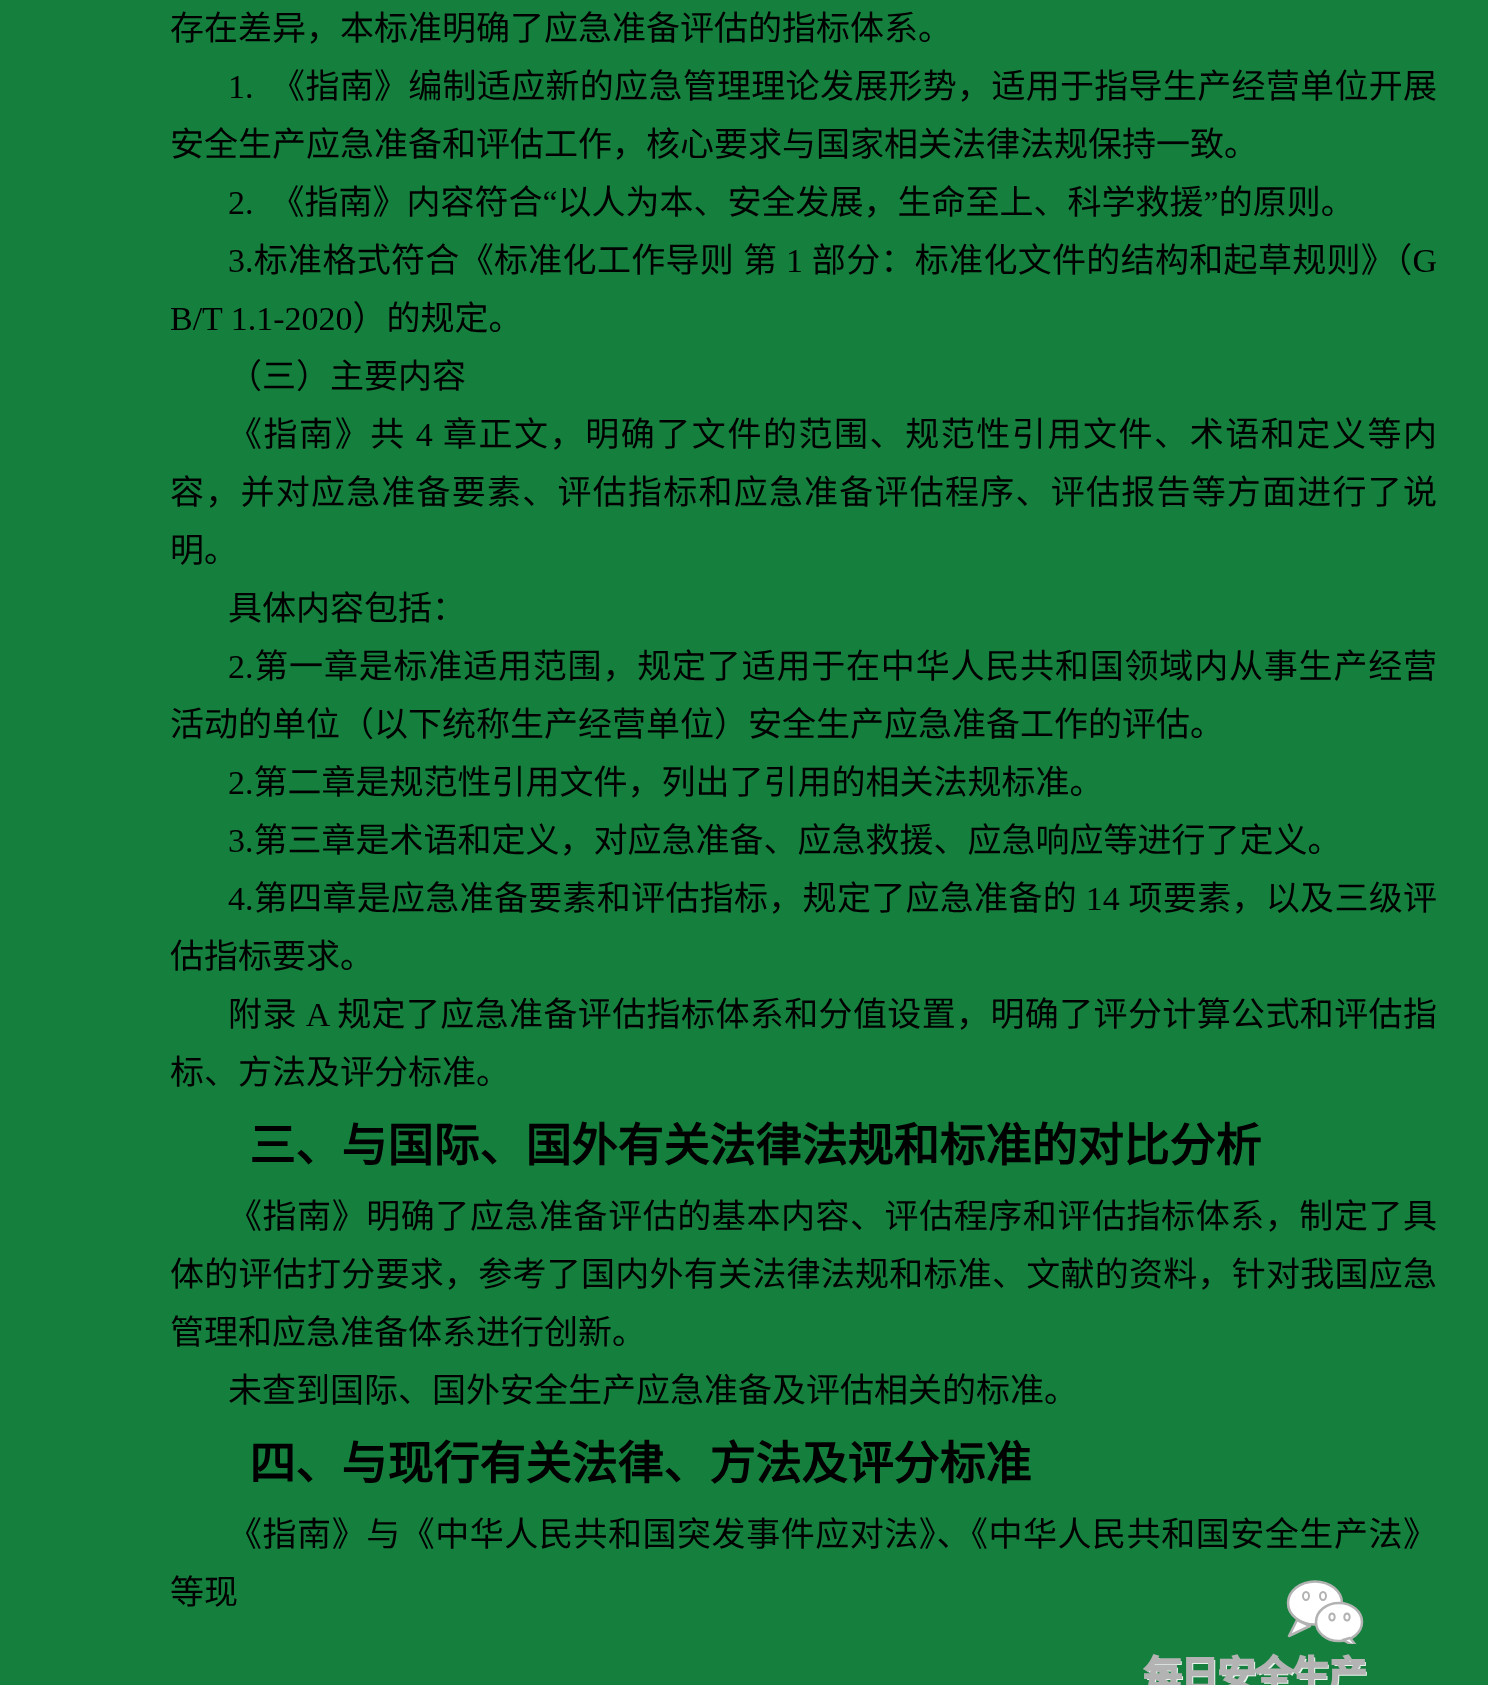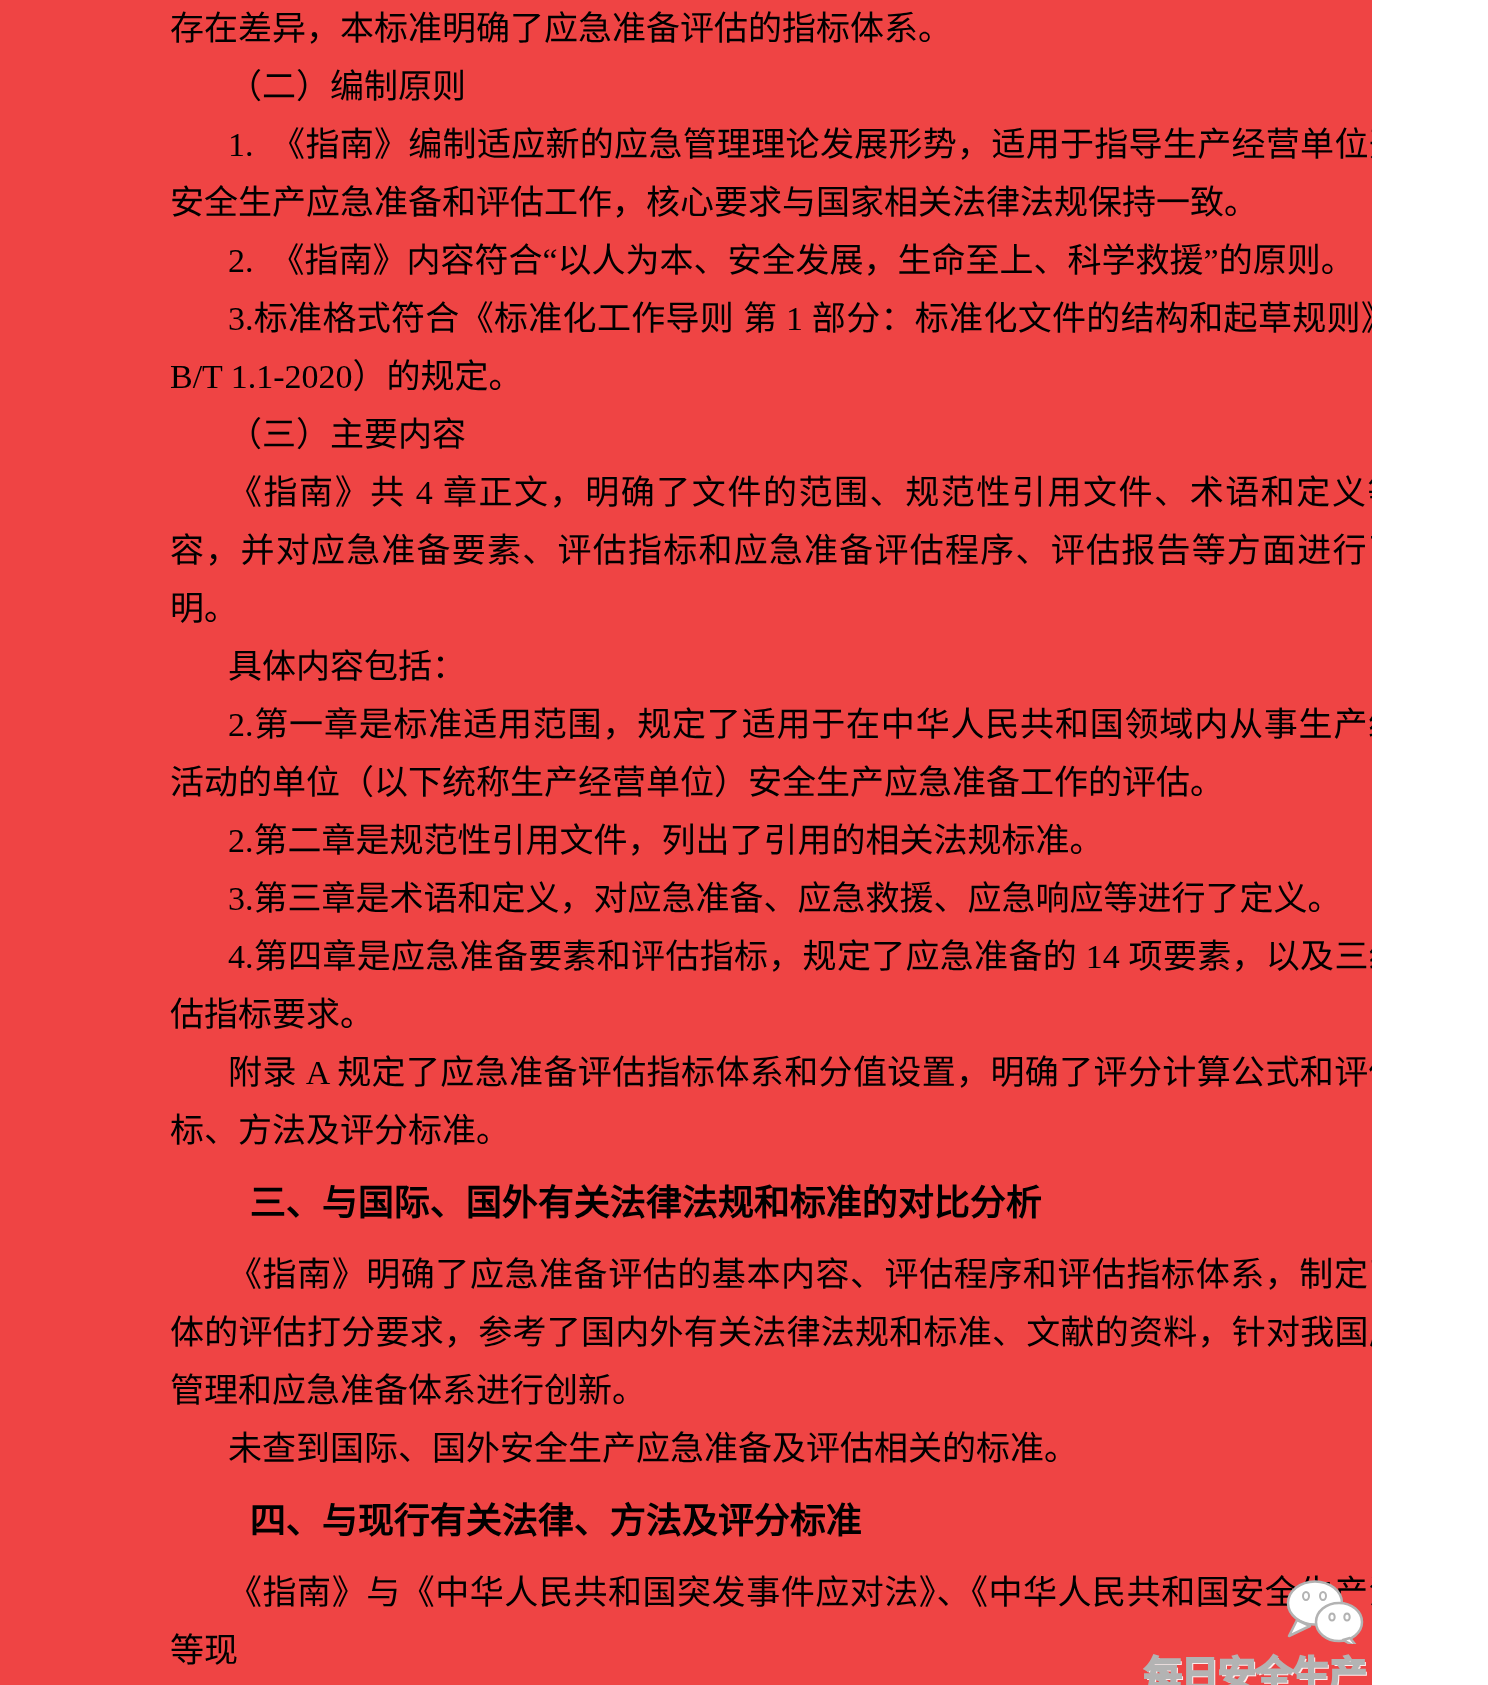--- a/index.html
+++ b/index.html
@@ -1,20 +1,20 @@
 <!DOCTYPE html>
 <html lang="zh-CN"><head>
 <meta charset="utf-8">
 <style>
   html,body{margin:0;padding:0;background:#ffffff;}
   .page{
     position:relative;
-    width:1372px;
+    width:1488px;
     height:1685px;
-    background:#ef4444;
+    background:#15803d;
     overflow:hidden;
     font-family:"Liberation Serif","DejaVu Serif",serif;
     color:#000000;
   }
   .doc{
     position:absolute;
     left:170px;
     top:0;
     width:1267px;
   }
@@ -23,21 +23,21 @@
     line-height:58px;
     margin:0;
     text-align:justify;
     text-justify:inter-ideograph;
     word-break:break-all;
   }
   .para.indent{ text-indent:58px; }
   .heading{
     font-family:"Liberation Sans","DejaVu Sans",sans-serif;
     font-weight:700;
-    font-size:36px;
+    font-size:46px;
     line-height:58px;
     margin:14px 0;
     text-indent:80px;
     text-align:left;
   }
   .watermark{
     position:absolute;
     left:1138px;
     top:1578px;
     display:flex;
@@ -60,21 +60,20 @@
     text-shadow:2px 2px 0 rgba(255,255,255,0.9);
   }
 </style>
 </head>
 <body>
 
 <div class="page">
 
   <div class="doc" id="doc">
       <div class="para">存在差异，本标准明确了应急准备评估的指标体系。</div>
-      <div class="para indent">（二）编制原则</div>
       <div class="para indent">1.　《指南》编制适应新的应急管理理论发展形势，适用于指导生产经营单位开展安全生产应急准备和评估工作，核心要求与国家相关法律法规保持一致。</div>
       <div class="para indent">2.　《指南》内容符合“以人为本、安全发展，生命至上、科学救援”的原则。</div>
       <div class="para indent">3.标准格式符合《标准化工作导则 第 1 部分：标准化文件的结构和起草规则》（GB/T 1.1-2020）的规定。</div>
       <div class="para indent">（三）主要内容</div>
       <div class="para indent">《指南》共 4 章正文，明确了文件的范围、规范性引用文件、术语和定义等内容，并对应急准备要素、评估指标和应急准备评估程序、评估报告等方面进行了说明。</div>
       <div class="para indent">具体内容包括：</div>
       <div class="para indent">2.第一章是标准适用范围，规定了适用于在中华人民共和国领域内从事生产经营活动的单位（以下统称生产经营单位）安全生产应急准备工作的评估。</div>
       <div class="para indent">2.第二章是规范性引用文件，列出了引用的相关法规标准。</div>
       <div class="para indent">3.第三章是术语和定义，对应急准备、应急救援、应急响应等进行了定义。</div>
       <div class="para indent">4.第四章是应急准备要素和评估指标，规定了应急准备的 14 项要素，以及三级评估指标要求。</div>

